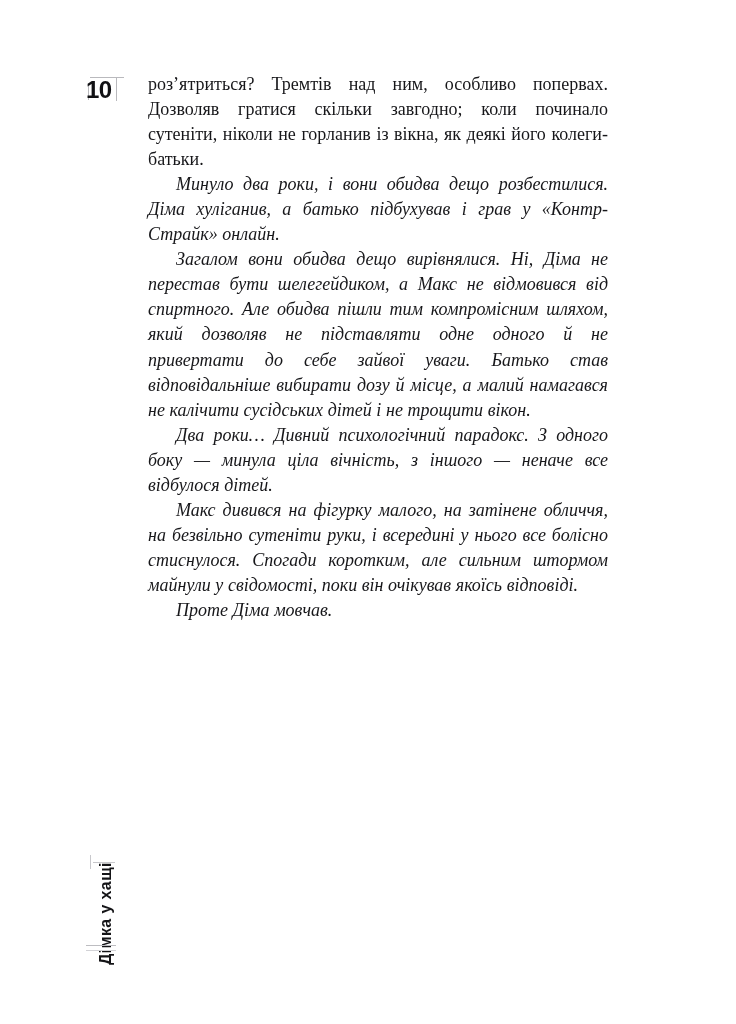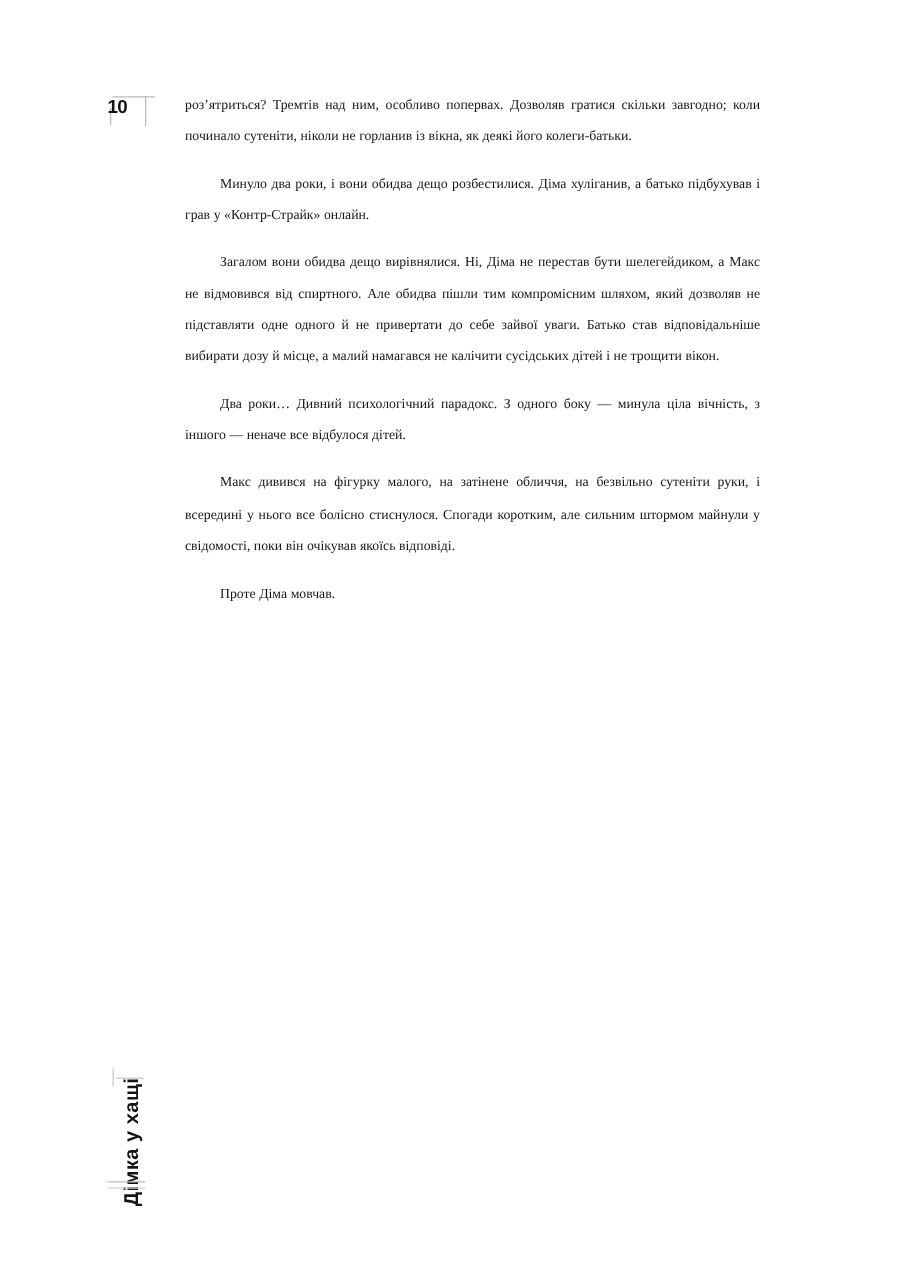--- a/index.html
+++ b/index.html
@@ -28,21 +28,21 @@
     left: 86px;
     top: 70px;
     width: 42px;
     height: 40px;
   }
   #folio-number {
     position: absolute;
     left: 0px;
     top: 8px;
     font-family: "Liberation Sans", "DejaVu Sans", sans-serif;
-    font-size: 15px;
+    font-size: 24px;
     font-weight: 700;
     letter-spacing: -0.5px;
     color: #111114;
     line-height: 1;
   }
   
   .folio-rule {
     position: absolute;
     background: #b9b9bd;
   }
@@ -118,31 +118,32 @@
   #text-column {
     position: absolute;
     left: 148px;
     top: 72px;
     width: 460px;
   }
   .para {
     margin: 0;
     text-align: justify;
     text-justify: inter-word;
-    font-size: 11px;
+    font-size: 18px;
     line-height: 25.05px;
     text-indent: 28px;
     hyphens: manual;
     word-spacing: 0.1px;
   }
   .para.noindent {
     text-indent: 0;
   }
   .para + .para {
-    margin-top: 13px;
+    margin-top: 0;
+    font-style: italic;
   }
 </style>
 </head>
 <body>
 
 <div id="page">
 
   <div id="folio-block">
     <div class="folio-rule h" id="folio-rule-top"></div>
     <div class="folio-rule v" id="folio-rule-right"></div>

